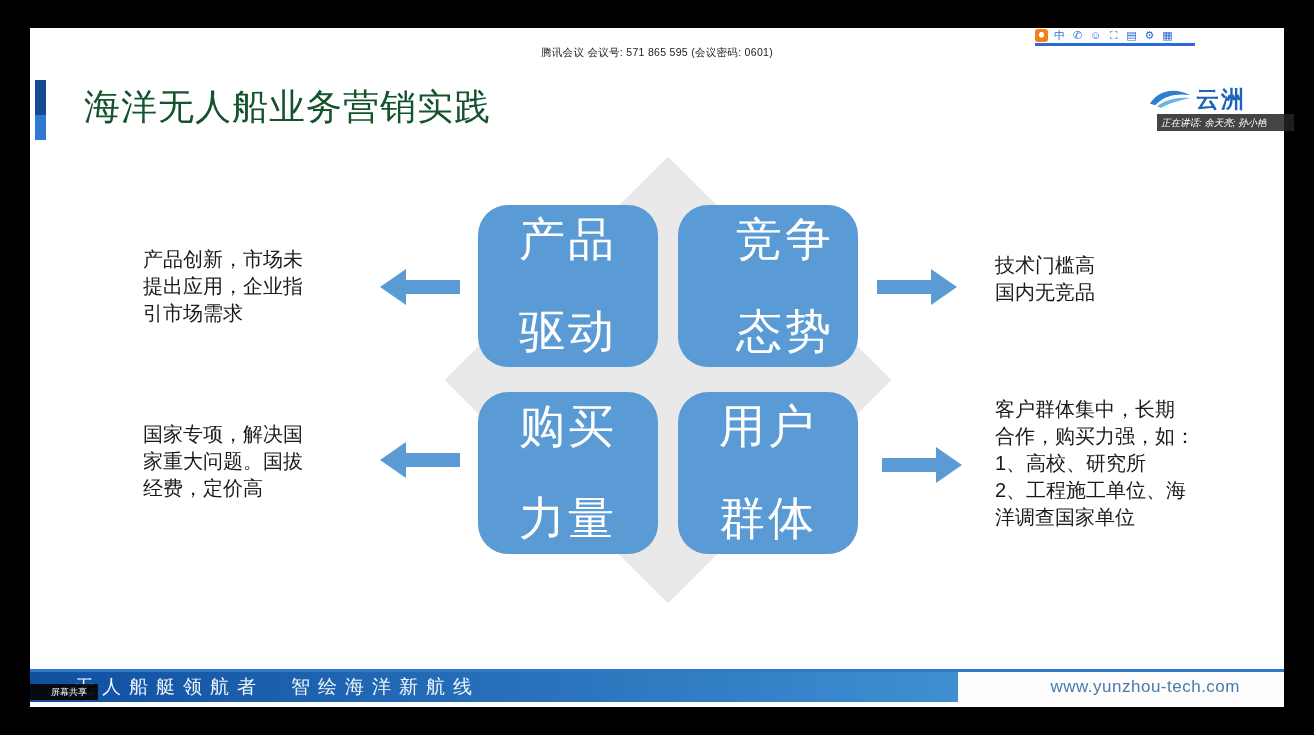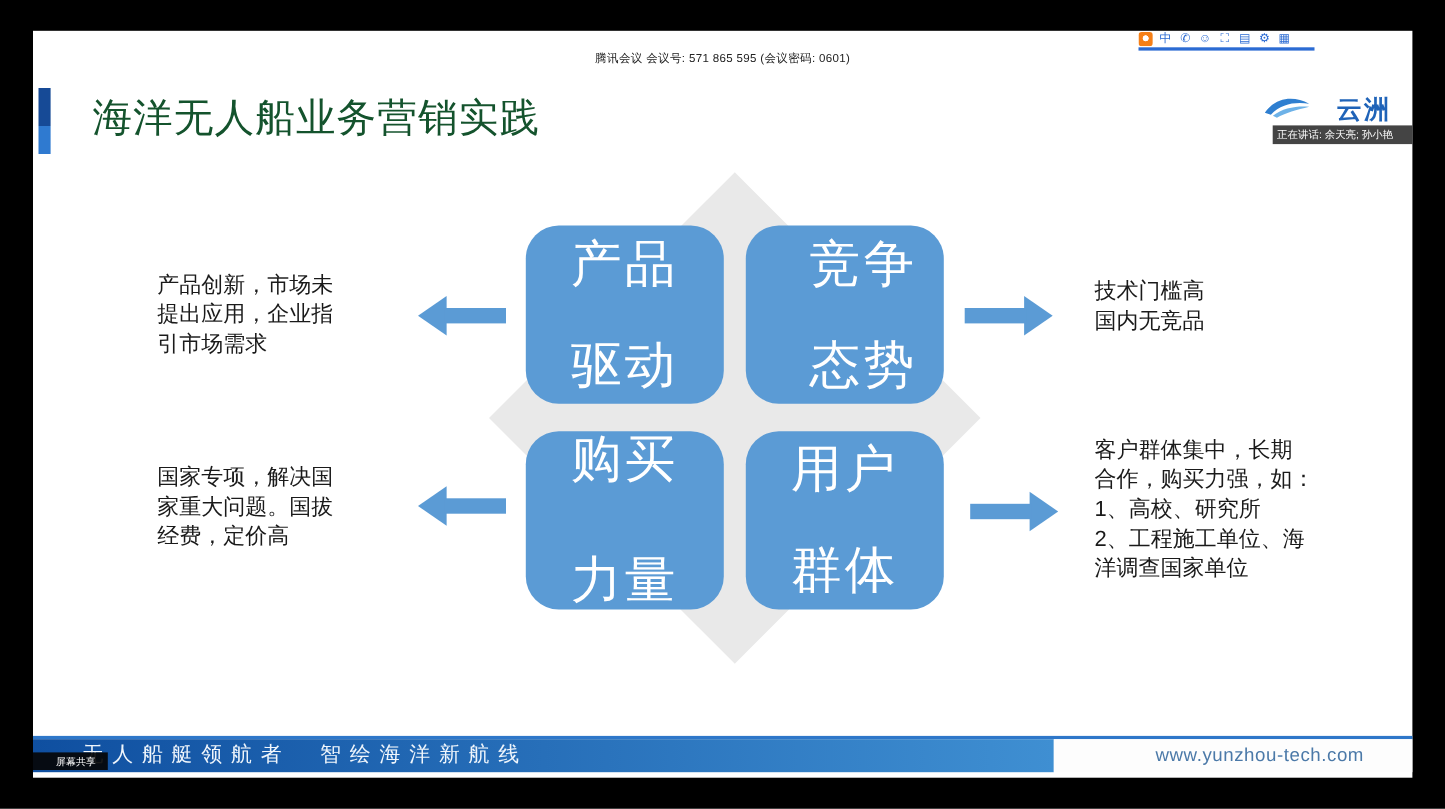--- a/index.html
+++ b/index.html
@@ -20,35 +20,35 @@
   .icons-underline { position:absolute; left:1005px; top:15px; width:160px; height:3px;
                      background:#2b6bd3; }
 
   
   .title-accent { position:absolute; left:5px; top:52px; width:11px; height:60px;
                   background:linear-gradient(180deg,#164a96 0%,#164a96 58%,#2f7ad0 58%); }
   .page-title { position:absolute; left:54px; top:55px; font-size:36px; font-weight:normal;
                 color:#14532d; letter-spacing:1px; }
 
   
-  .logo { position:absolute; left:1118px; top:56px; display:flex; align-items:center; gap:23px; }
+  .logo { position:absolute; left:1118px; top:56px; display:flex; align-items:center; gap:4px; }
   .logo-text { font-size:23px; font-weight:bold; color:#1f63b8; letter-spacing:2px; }
-  .speaking-tooltip { position:absolute; left:1127px; top:86px; width:127px; height:17px;
+  .speaking-tooltip { position:absolute; left:1127px; top:86px; width:137px; height:17px;
                       background:rgba(35,35,35,.85); color:#fff; font-size:9.5px;
-                      line-height:13px; padding:2px 4px; white-space:nowrap; overflow:hidden; }
+                      line-height:13px; padding:2px 4px; white-space:nowrap; overflow:hidden;font-style:italic; }
 
   
   .diamond { position:absolute; left:480px; top:194px; width:316px; height:316px;
              background:#e9e9e9; transform:rotate(45deg); }
   .card { position:absolute; width:180px; height:162px; background:#5b9bd5; border-radius:30px;
           color:#fff; display:flex; flex-direction:column; justify-content:center;
           align-items:center; font-size:46px; letter-spacing:3px; line-height:1.12;gap:40px; }
   .card.tl { left:448px; top:177px; }
   .card.tr { left:648px; top:177px;padding-left:34px; }
-  .card.bl { left:448px; top:364px;justify-content:space-between; }
+  .card.bl { left:448px; top:364px; }
   .card.br { left:648px; top:364px; }
 
   .arrow { position:absolute; width:80px; height:36px; }
   .arrow .shaft { position:absolute; top:11px; height:14px; background:#5b9bd5; }
   .arrow .head { position:absolute; top:0; width:0; height:0;
                  border-top:18px solid transparent; border-bottom:18px solid transparent; }
   .arrow.left .head { left:0; border-right:26px solid #5b9bd5; }
   .arrow.left .shaft { left:24px; right:0; }
   .arrow.right .head { right:0; border-left:26px solid #5b9bd5; }
   .arrow.right .shaft { right:24px; left:0; }

